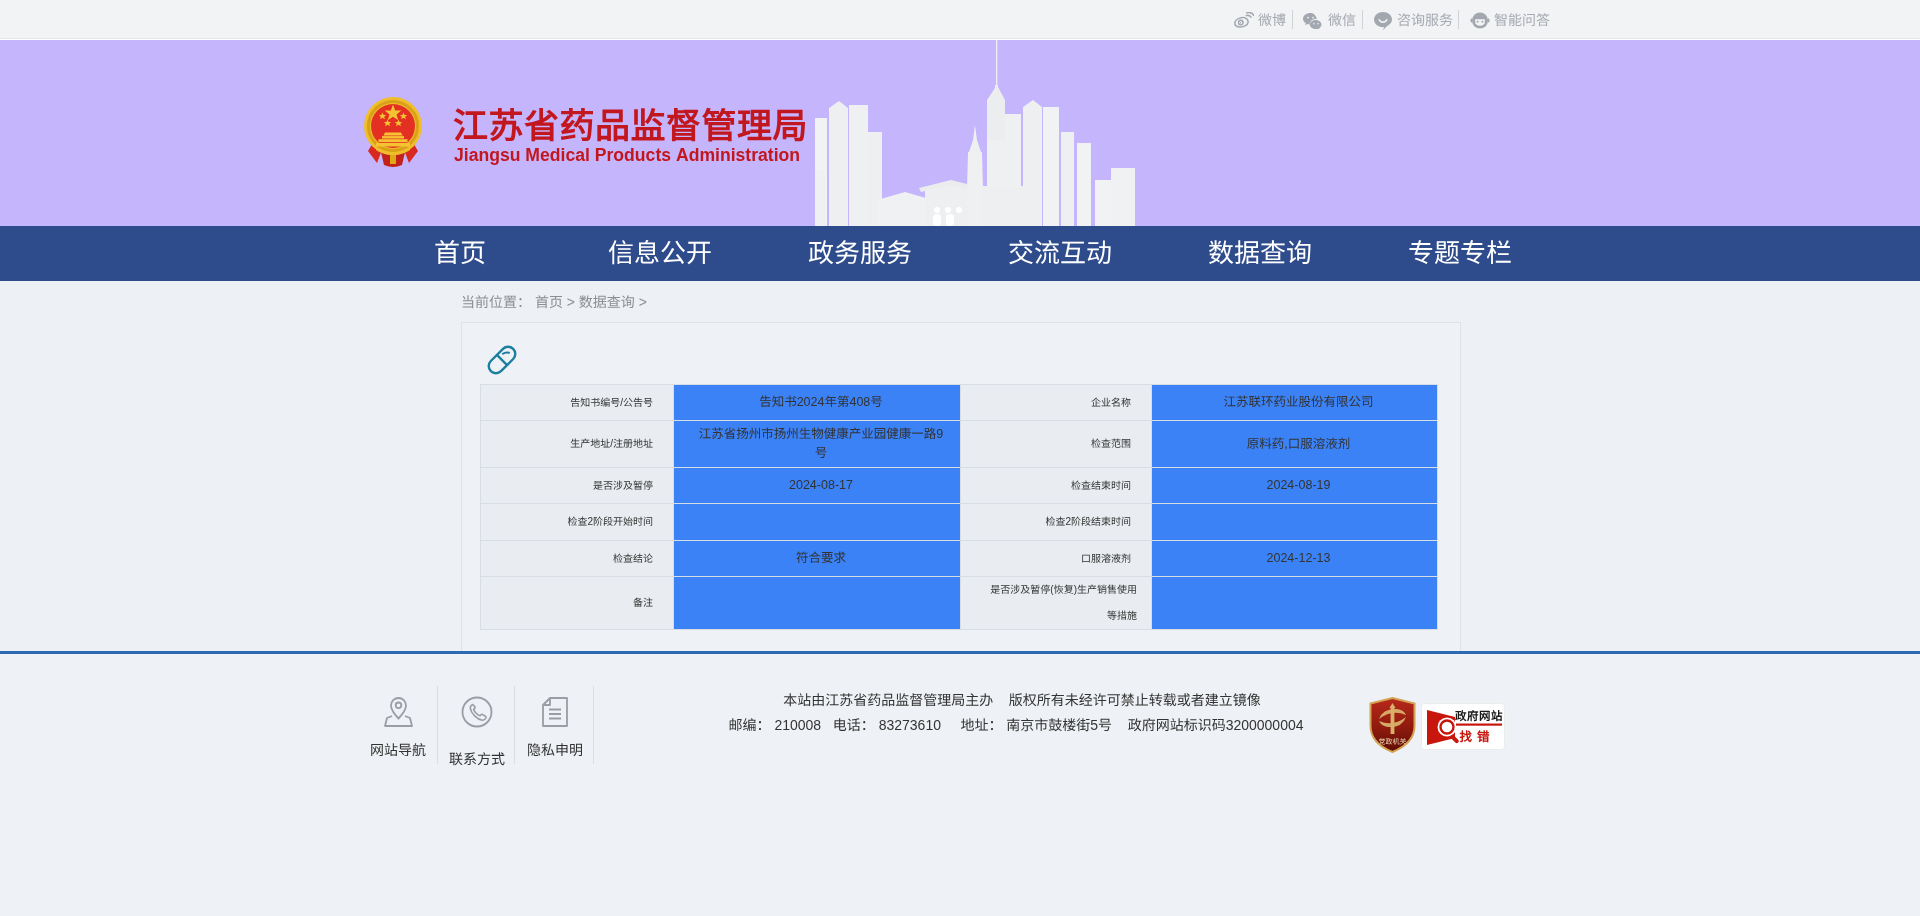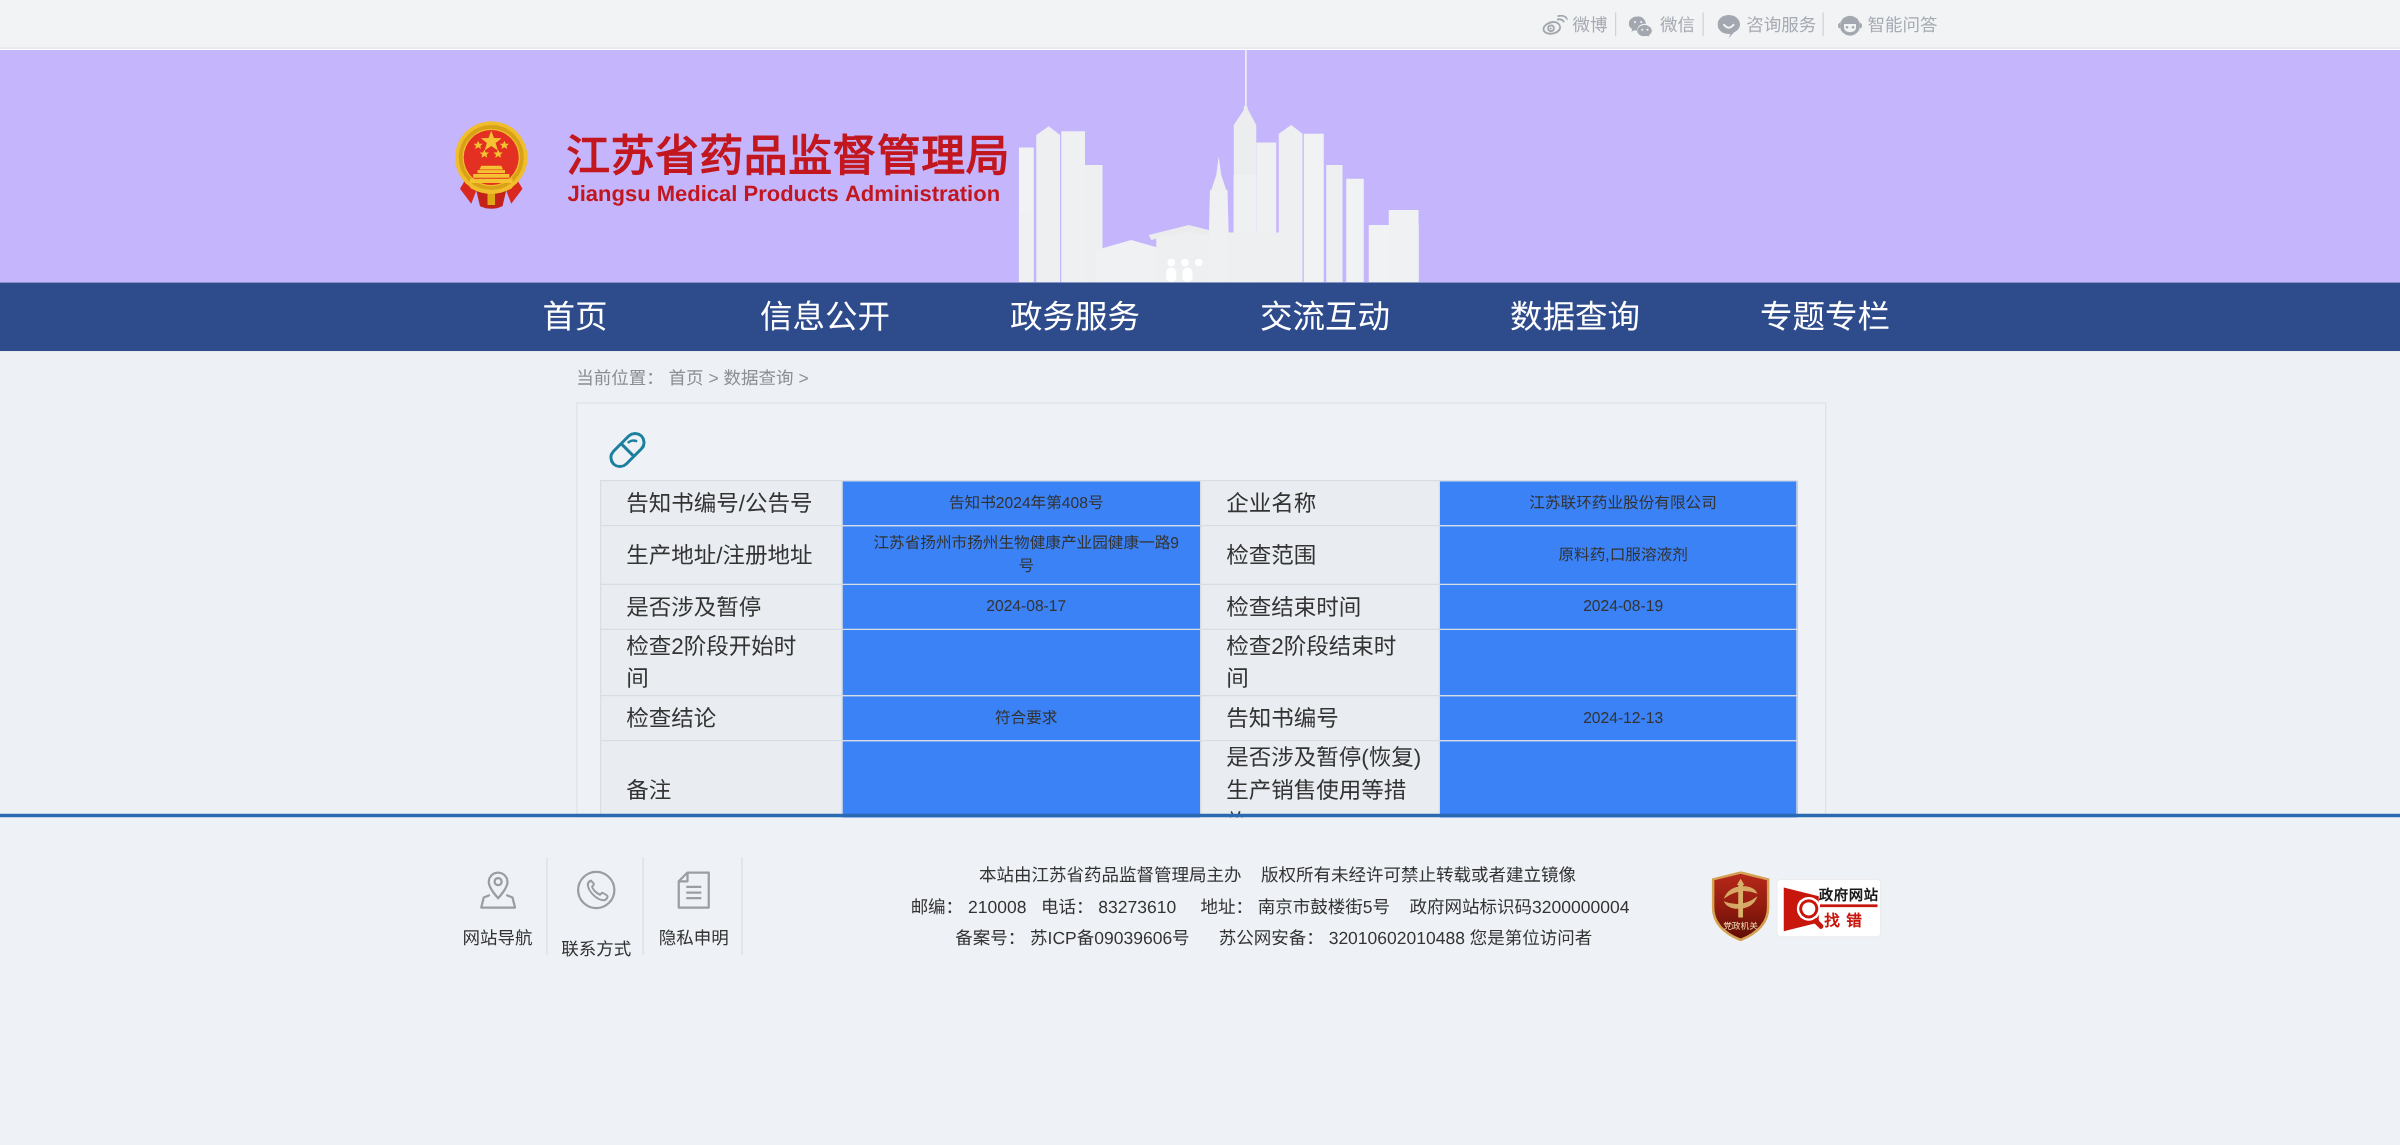--- a/index.html
+++ b/index.html
@@ -22,21 +22,21 @@
 #nav { position:absolute; left:0; top:226px; width:1920px; height:55px; background:#2e4b8c; }
 #nav .navitem { position:absolute; top:0; width:200px; height:55px; line-height:55px; text-align:center; color:#fff; font-size:26px; }
 
 
 #main { position:absolute; left:0; top:281px; width:1920px; height:370px; background:#edf1f5; }
 #crumb { position:absolute; left:461px; top:293px; font-size:14px; color:#8b8f94; }
 #panel { position:absolute; left:461px; top:322px; width:1000px; height:332px; background:#eef2f6; border:1px solid #dfe3e8; border-bottom:none; }
 
 table#dtable { position:absolute; left:480px; top:384px; border-collapse:collapse; table-layout:fixed; }
 #dtable td { border:1px solid #d8dde3; color:#333; vertical-align:middle; }
-#dtable td.lab { background:#e9edf1; font-size:18px; font-weight:500; padding-left:20px; padding-right:20px; line-height:26px; }
+#dtable td.lab { background:#e9edf1; font-size:10px; font-weight:500; text-align:right; padding-left:20px; padding-right:20px; line-height:26px; }
 #dtable td.val { background:#3b82f6; font-size:12.5px; text-align:center; padding-left:20px; padding-right:12px; line-height:19px; }
 
 
 #blueline { position:absolute; left:0; top:651px; width:1920px; height:3px; background:#2b6ab3; }
 
 
 #footer { position:absolute; left:0; top:654px; width:1920px; height:262px; background:#eef1f5; }
 .flink { position:absolute; width:90px; text-align:center; }
 .flink .lbl { font-size:14px; color:#333; }
 .fsep { position:absolute; top:686px; width:1px; height:78px; background:#dcdee2; }
@@ -198,21 +198,21 @@
         </tr>
       <tr style="height:37px">
           <td class="lab">检查2阶段开始时间</td>
           <td class="val"></td>
           <td class="lab">检查2阶段结束时间</td>
           <td class="val"></td>
         </tr>
       <tr style="height:36px">
           <td class="lab">检查结论</td>
           <td class="val">符合要求</td>
-          <td class="lab">告知书编号</td>
+          <td class="lab">口服溶液剂</td>
           <td class="val">2024-12-13</td>
         </tr>
       <tr style="height:52px">
           <td class="lab">备注</td>
           <td class="val"></td>
           <td class="lab" style="padding-right:14px;">是否涉及暂停(恢复)生产销售使用等措施</td>
           <td class="val"></td>
         </tr>
     </tbody>
     </table>
@@ -241,21 +241,20 @@
       <svg width="28" height="32" viewBox="0 0 28 32" fill="none" style="display:block;margin:0 auto;">
         <path d="M9 2 H26 V30 H2 V9 Z" stroke="#9a9ea4" stroke-width="1.8" stroke-linejoin="round"></path>
         <path d="M9 2 V9 H2" stroke="#9a9ea4" stroke-width="1.8" stroke-linejoin="round"></path>
         <path d="M8 13.5 h12 M8 18 h12 M8 22.5 h12" stroke="#9a9ea4" stroke-width="1.8"></path>
       </svg>
       <div class="lbl" style="margin-top:11px;">隐私申明</div>
     </div>
     <div class="fsep" style="left:593px;"></div>
     <div class="fline" style="left:692px;top:689px;width:660px;">本站由江苏省药品监督管理局主办&nbsp;&nbsp;&nbsp;&nbsp;版权所有未经许可禁止转载或者建立镜像</div>
     <div class="fline" style="left:686px;top:714px;width:660px;">邮编：&nbsp;210008&nbsp;&nbsp;&nbsp;电话：&nbsp;83273610&nbsp;&nbsp;&nbsp;&nbsp;&nbsp;地址：&nbsp;南京市鼓楼街5号&nbsp;&nbsp;&nbsp;&nbsp;政府网站标识码3200000004</div>
-    <div class="fline" style="left:689px;top:739px;width:660px;">备案号：&nbsp;苏ICP备09039606号&nbsp;&nbsp;&nbsp;&nbsp;&nbsp;&nbsp;苏公网安备：&nbsp;32010602010488&nbsp;您是第位访问者</div>
     <svg class="abs" style="left:1369px;top:697px;" width="47" height="56" viewBox="0 0 47 56">
       <defs>
         <linearGradient id="shield" x1="0" y1="0" x2="0" y2="1">
           <stop offset="0" stop-color="#b7291b"></stop>
           <stop offset="0.55" stop-color="#8f1a0e"></stop>
           <stop offset="1" stop-color="#5e0d05"></stop>
         </linearGradient>
       </defs>
       <path d="M23.5 1 L45.5 6.5 V29 Q45.5 46 23.5 55 Q1.5 46 1.5 29 V6.5 Z" fill="url(#shield)" stroke="#d3a253" stroke-width="2"></path>
       <g fill="#d9b06a">

